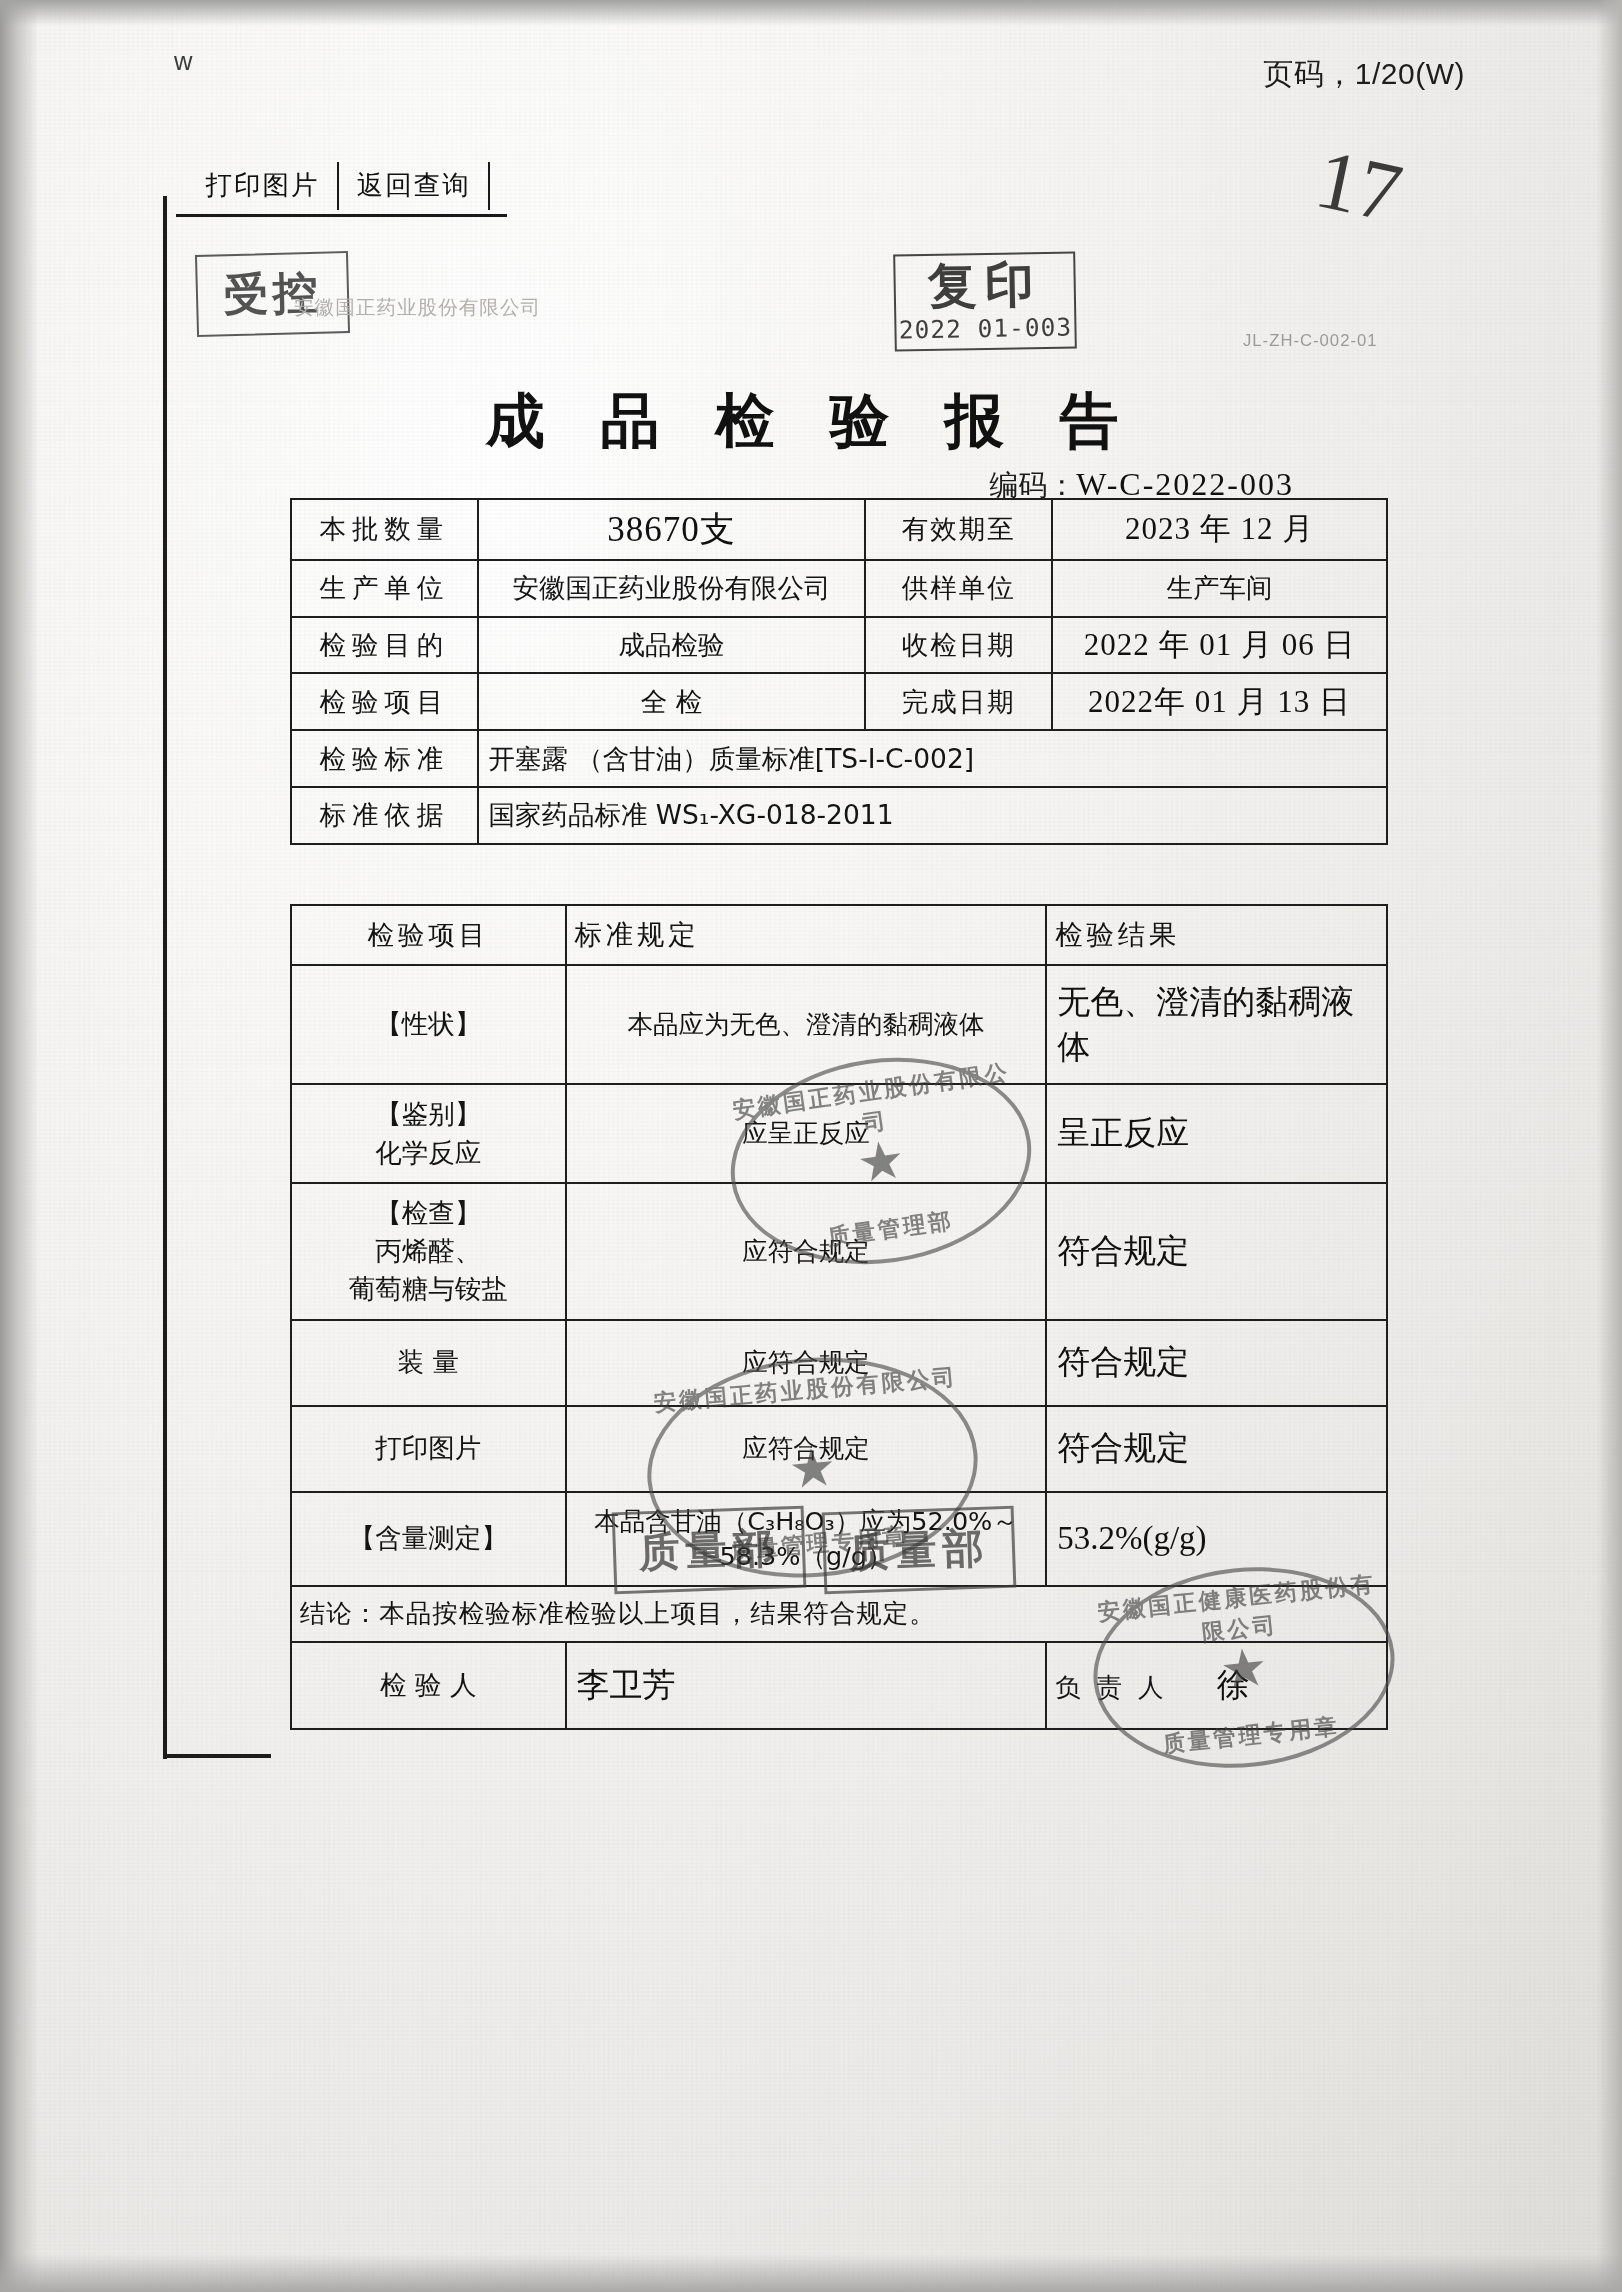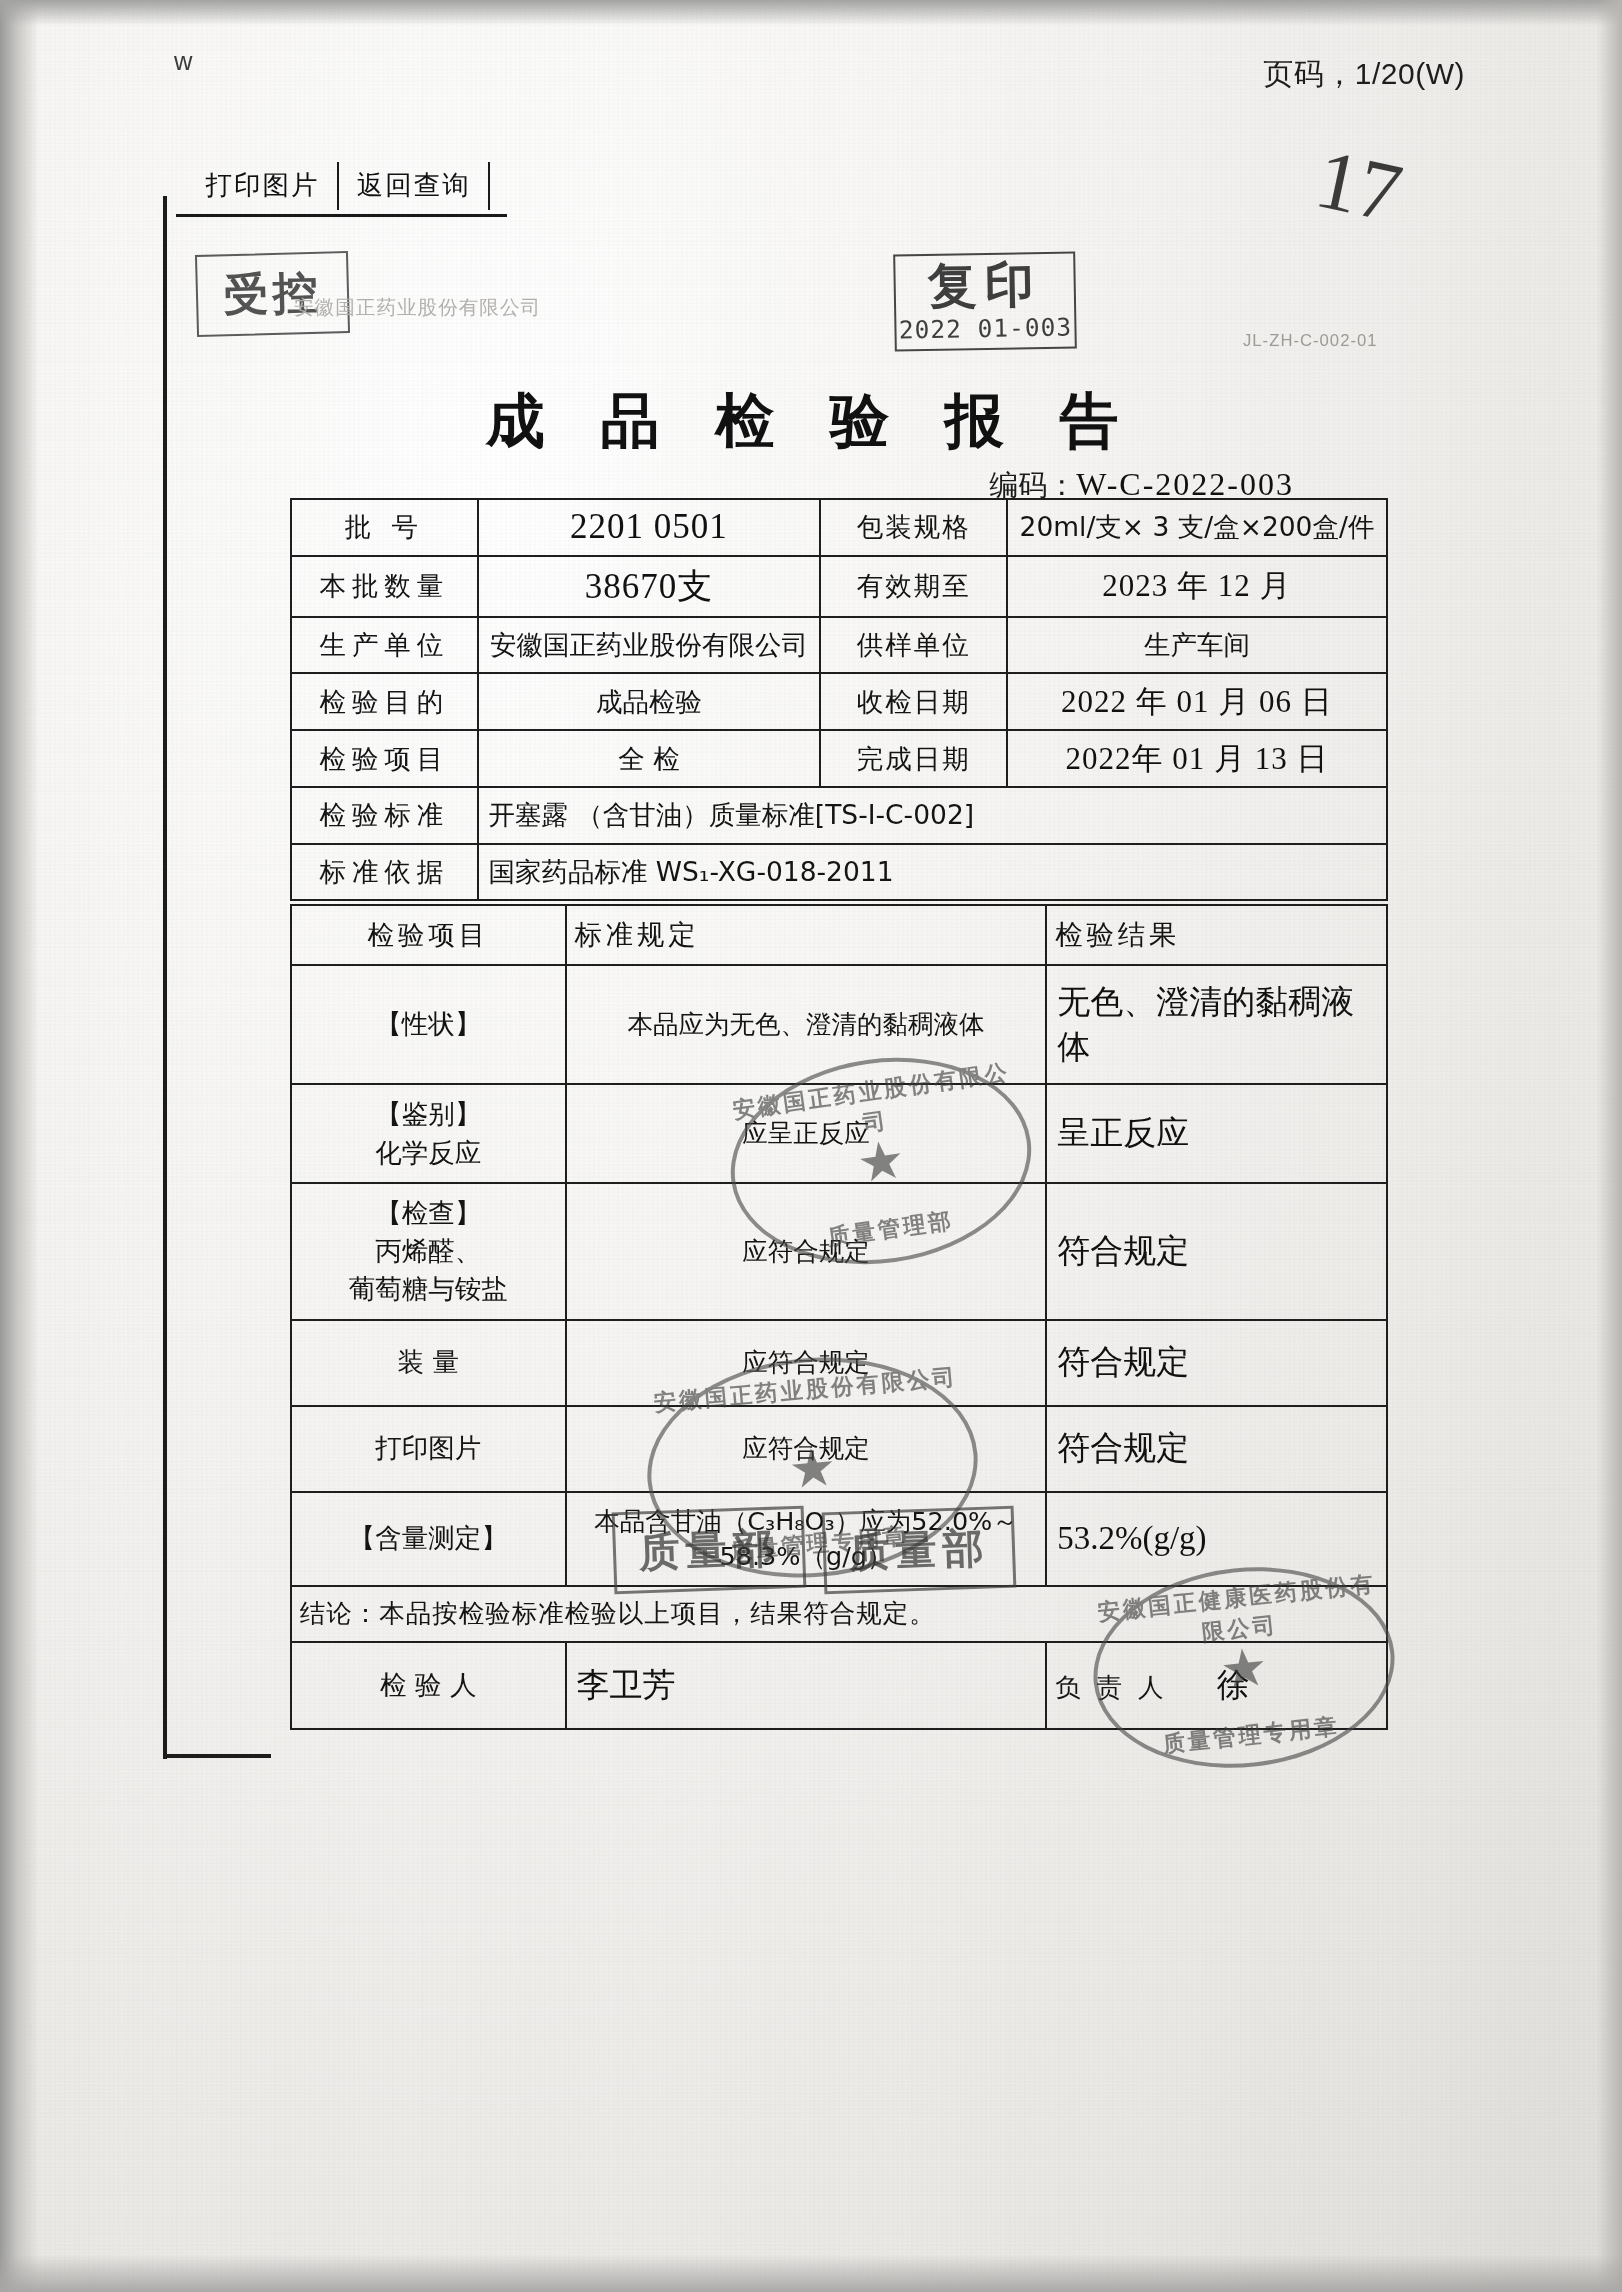--- a/index.html
+++ b/index.html
@@ -207,26 +207,20 @@
   <div class="doc-title">成 品 检 验 报 告</div>
 
   <div class="doc-no">
     <span>编码：</span><span class="hand">W-C-2022-003</span>
   </div>
 
   <div class="tblwrap">
     <table>
       <tbody>
       <tr>
-        <td class="lbl">批    号</td>
-        <td class="hand hand-xl ctr">2201 0501</td>
-        <td class="lbl lbl-narrow">包装规格</td>
-        <td class="ctr">20ml/支× 3  支/盒×200盒/件</td>
-      </tr>
-      <tr>
         <td class="lbl">本批数量</td>
         <td class="hand hand-xl ctr">38670支</td>
         <td class="lbl lbl-narrow">有效期至</td>
         <td class="hand hand-lg ctr">2023 年 12 月</td>
       </tr>
       <tr>
         <td class="lbl">生产单位</td>
         <td class="ctr">安徽国正药业股份有限公司</td>
         <td class="lbl lbl-narrow">供样单位</td>
         <td class="ctr">生产车间</td>

